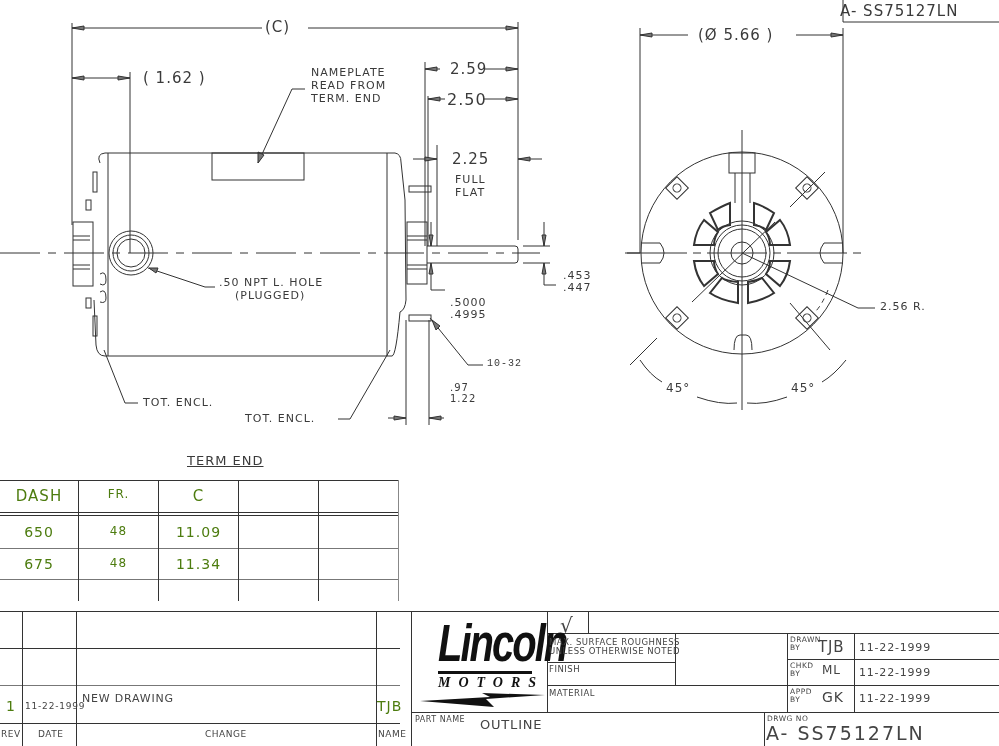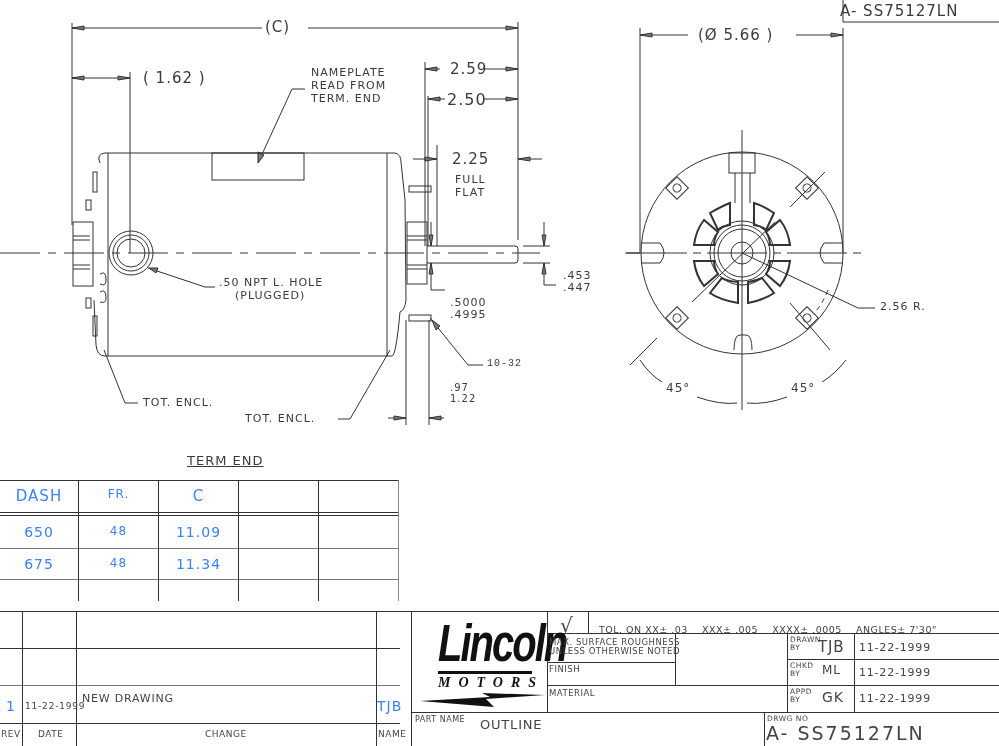--- a/index.html
+++ b/index.html
@@ -3,21 +3,21 @@
 <meta charset="utf-8">
 <style>
   html, body { margin:0; padding:0; background:#fff; }
   body { width:999px; height:746px; position:relative; overflow:hidden;
          font-family:"DejaVu Sans", sans-serif; color:#333; }
   .abs { position:absolute; }
   .cad { font-family:"DejaVu Sans", sans-serif; font-weight:normal; color:#3a3a3a; letter-spacing:1px; white-space:nowrap; }
   svg.drawing { position:absolute; left:0; top:0; }
   
   .grid-line { position:absolute; background:#333; }
-  .cell-text { position:absolute; font-size:14px; color:#3b82f6; letter-spacing:1px; text-align:center; white-space:nowrap; }
+  .cell-text { position:absolute; font-size:14px; color:#4d7c0f; letter-spacing:1px; text-align:center; white-space:nowrap; }
   .tiny { font-size:9px; color:#444; letter-spacing:0.5px; white-space:nowrap; position:absolute; }
   .small { font-size:11px; color:#444; letter-spacing:0.8px; white-space:nowrap; position:absolute; }
 </style>
 </head>
 <body>
 
 <svg class="drawing" width="999" height="746" viewBox="0 0 999 746">
   <g stroke="#333" stroke-width="1" fill="none">
 
     <line x1="843" y1="0" x2="843" y2="22"></line>
@@ -300,21 +300,20 @@
   <div class="abs" style="left:20px;top:6px;width:125px;height:90px;">
     <div style="font-family:'Liberation Sans',sans-serif;font-weight:bold;font-style:italic;font-size:40px;letter-spacing:-2px;color:#111;transform:scaleY(1.3);transform-origin:top left;margin-left:18px;line-height:40px;">Lincoln</div>
     <div style="position:absolute;left:18px;top:54px;width:94px;height:3px;background:#111;"></div>
     <div style="position:absolute;left:18px;top:58px;font-family:'Liberation Serif',serif;font-weight:bold;font-style:italic;font-size:14px;letter-spacing:8px;color:#111;">MOTORS</div>
     <svg style="position:absolute;left:0;top:74px;" width="125" height="20">
       <polygon points="0,10 70,6 62,2 125,4 66,8 74,16" fill="#111"></polygon>
     </svg>
   </div>
 
   <div class="abs" style="left:160px;top:2px;font-size:20px;color:#444;">√</div>
-  <div class="tiny" style="left:199px;top:13px;font-size:9.5px;white-space:pre;">TOL. ON XX± .03    XXX± .005    XXXX± .0005    ANGLES± 7'30"</div>
   <div class="tiny" style="left:149px;top:27px;font-size:8.5px;line-height:9px;">
     <div>MAX. SURFACE ROUGHNESS</div>
     <div>UNLESS OTHERWISE NOTED</div>
   </div>
   <div class="tiny" style="left:149px;top:53px;font-size:8.5px;">FINISH</div>
   <div class="tiny" style="left:149px;top:77px;font-size:8.5px;">MATERIAL</div>
 
   <div class="tiny" style="left:390px;top:25px;font-size:7.5px;line-height:8px;">
     <div>DRAWN</div>
     <div>BY</div>

